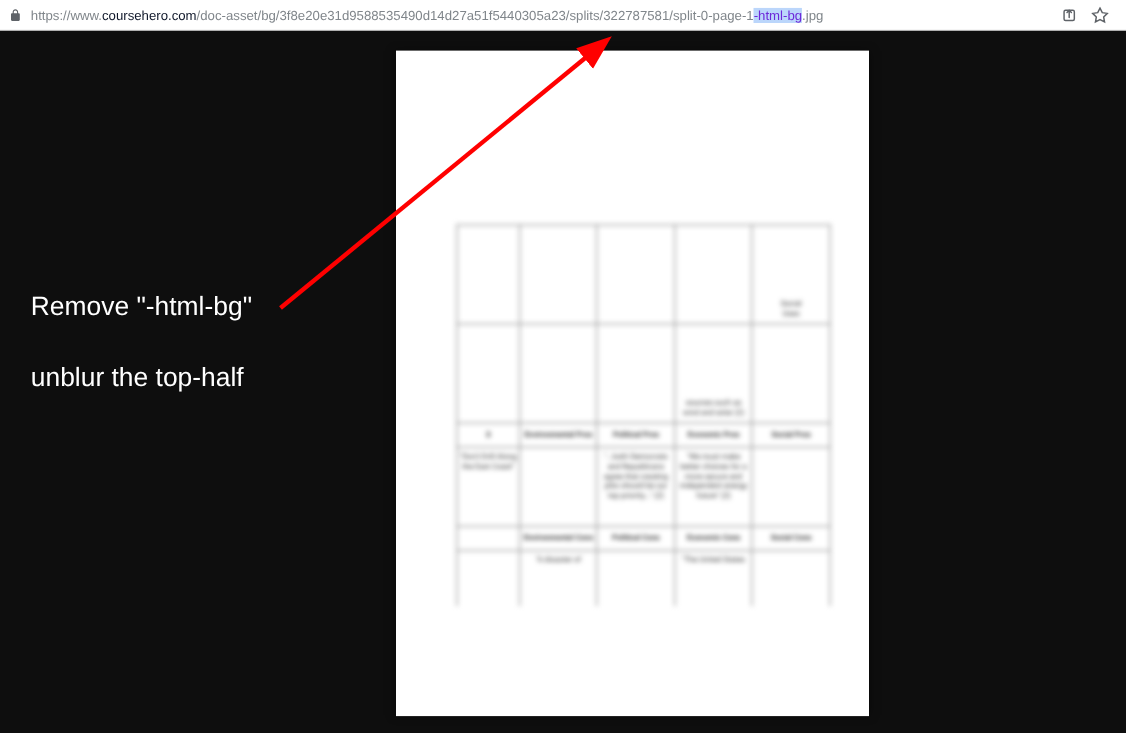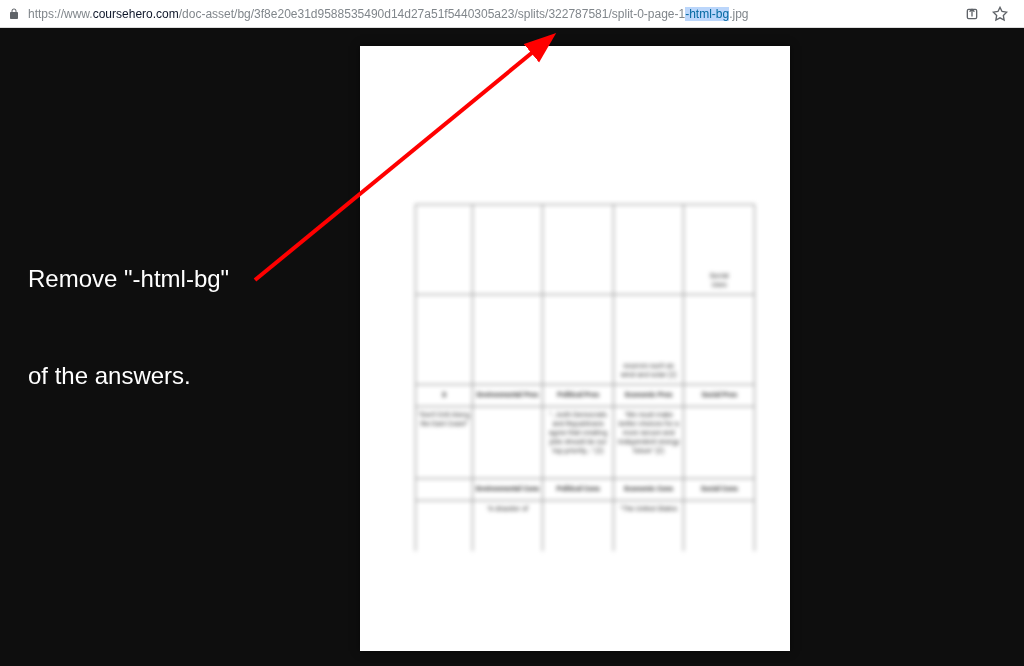--- a/index.html
+++ b/index.html
@@ -45,21 +45,21 @@
     }
     .url-dark {
       color: #0f172a;
     }
     .url-light {
       color: #80868b;
       margin-top: 28px;
     }
     .url-highlight {
       background: #bbd6fb;
-      color: #0369a1;
+      color: #6d28d9;
     }
     .bar-icons {
       display: flex;
       align-items: center;
       gap: 12px;
       padding-right: 8px;
     }
     .share-icon, .star-icon {
       width: 16px;
       height: 16px;
@@ -218,22 +218,21 @@
           <td style="border-bottom:none;"></td>
         </tr>
       </tbody>
         </table>
     </div>
   </div>
 
   <div class="instruction-text">
     <span>Remove "-html-bg"</span><br>
     <br>
-    <br>
-    <span>of the answers.</span>
+    <span>unblur the top-half</span><br>
   </div>
 
   <svg class="arrow-svg" viewBox="0 0 370 280">
     <defs>
       <marker id="arrowhead" markerWidth="8" markerHeight="8" refX="6" refY="3" orient="auto">
         <polygon points="0 0, 8 3, 0 6" fill="#ff0000"></polygon>
       </marker>
     </defs>
     <line x1="55" y1="250" x2="350" y2="8" stroke="#ff0000" stroke-width="4" marker-end="url(#arrowhead)"></line>
   </svg>

